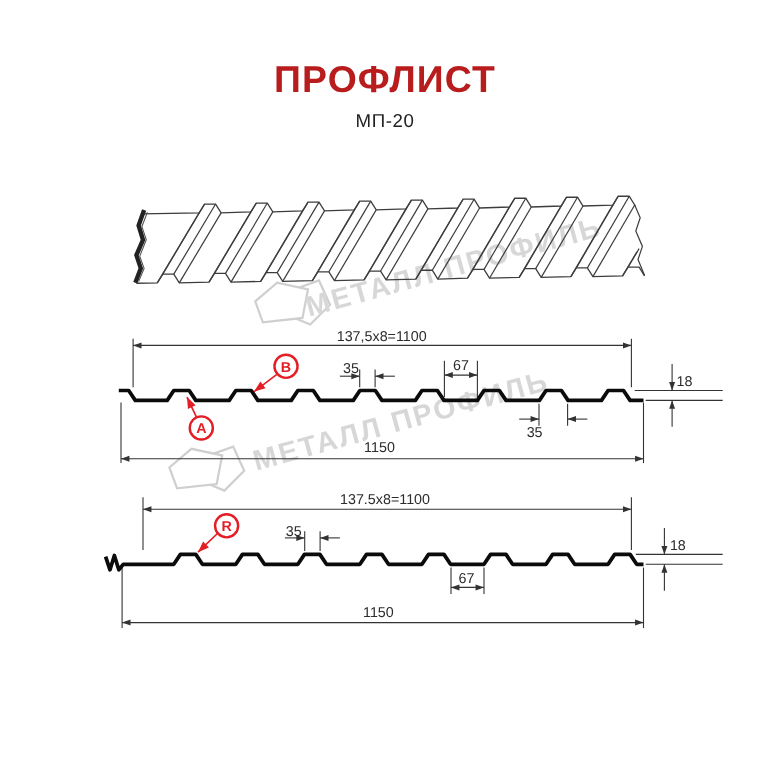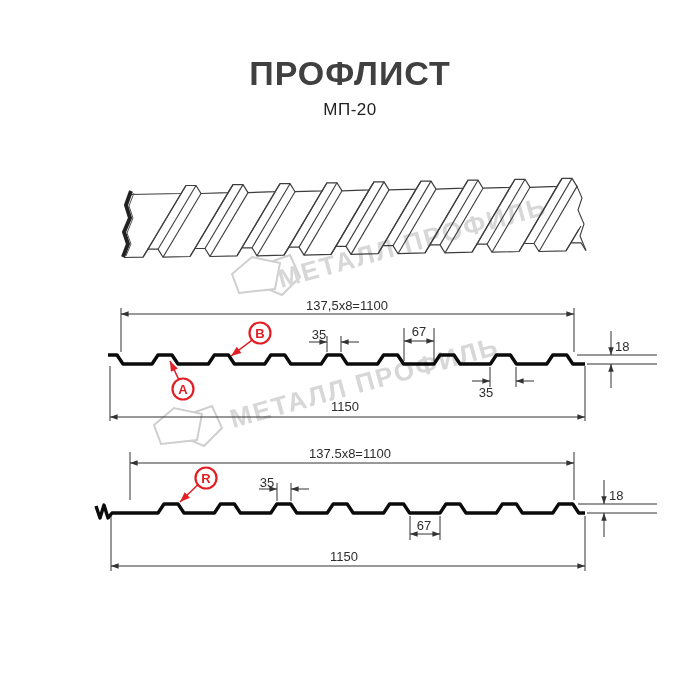--- a/index.html
+++ b/index.html
@@ -1,19 +1,19 @@
 <!DOCTYPE html>
 <html><head>
 <meta charset="utf-8">
 <style>
   html,body{margin:0;padding:0;background:#fff;}
   #page{position:relative;width:700px;height:700px;background:#fff;overflow:hidden;
         font-family:"Liberation Sans",sans-serif;}
   .title{position:absolute;top:54px;left:0;width:700px;text-align:center;
-         font-size:34px;font-weight:800;letter-spacing:1px;color:#404040;}
+         font-size:34px;font-weight:800;letter-spacing:1px;color:#b91c1c;}
   .subtitle{position:absolute;top:100px;left:0;width:700px;text-align:center;
             font-size:17px;font-weight:400;letter-spacing:.5px;color:#222;}
   .footer{position:absolute;top:616px;left:0;width:700px;text-align:center;
           font-size:16px;font-weight:700;letter-spacing:1.3px;color:#2c2c2c;}
   svg{position:absolute;left:0;top:0;}
   text.dt{font-family:"Liberation Sans",sans-serif;font-size:13px;fill:#2d2d2d;}
   text.cl{font-family:"Liberation Sans",sans-serif;font-size:13px;font-weight:bold;fill:#e31e24;}
   text.wm{font-family:"Liberation Sans",sans-serif;font-size:26px;font-weight:bold;
           fill:#d7d7d7;letter-spacing:2px;}
 </style>

